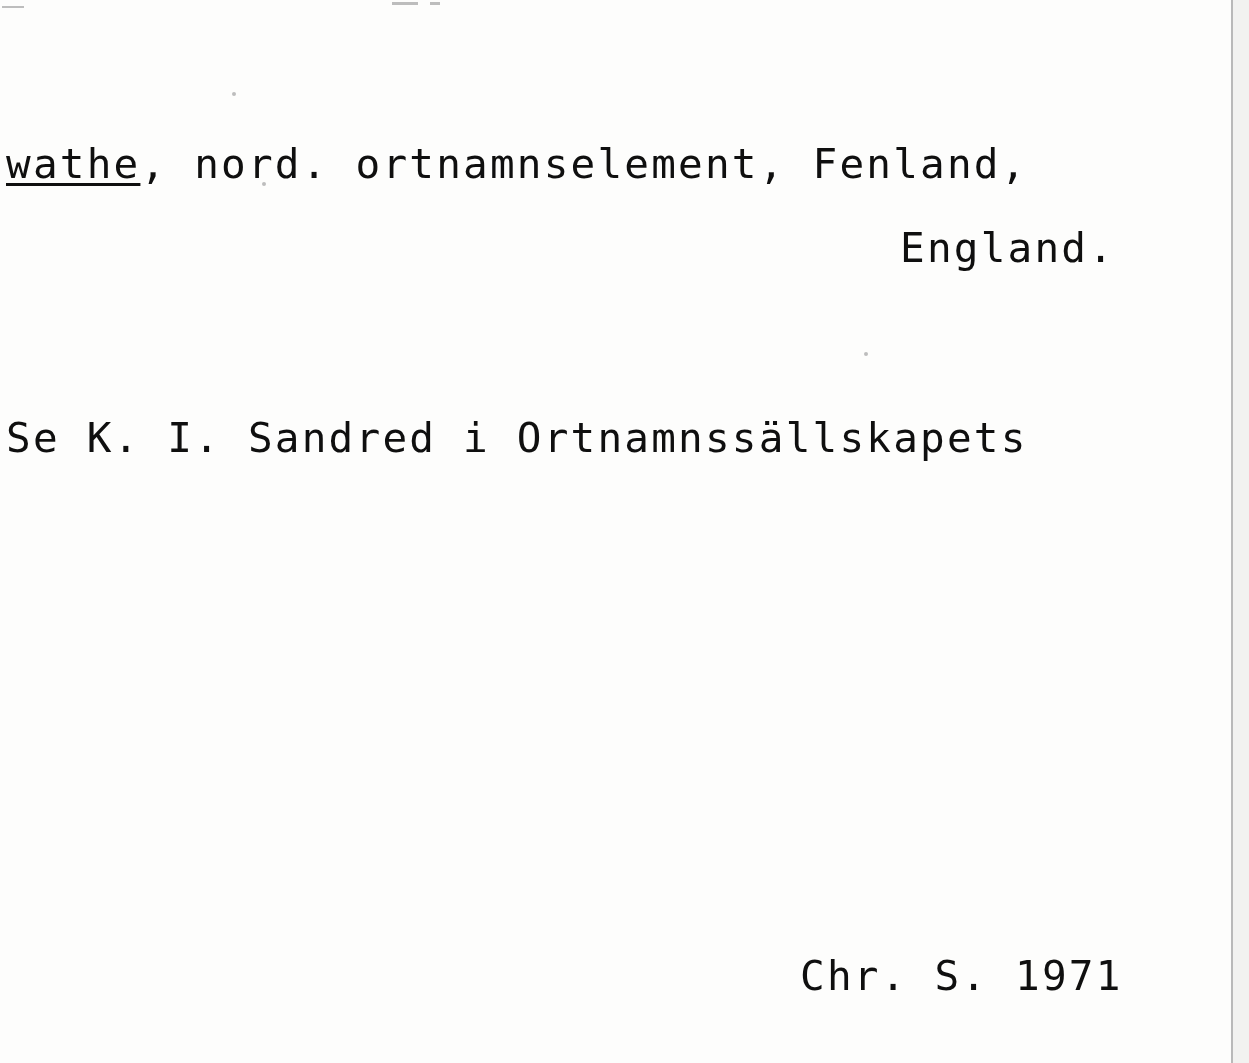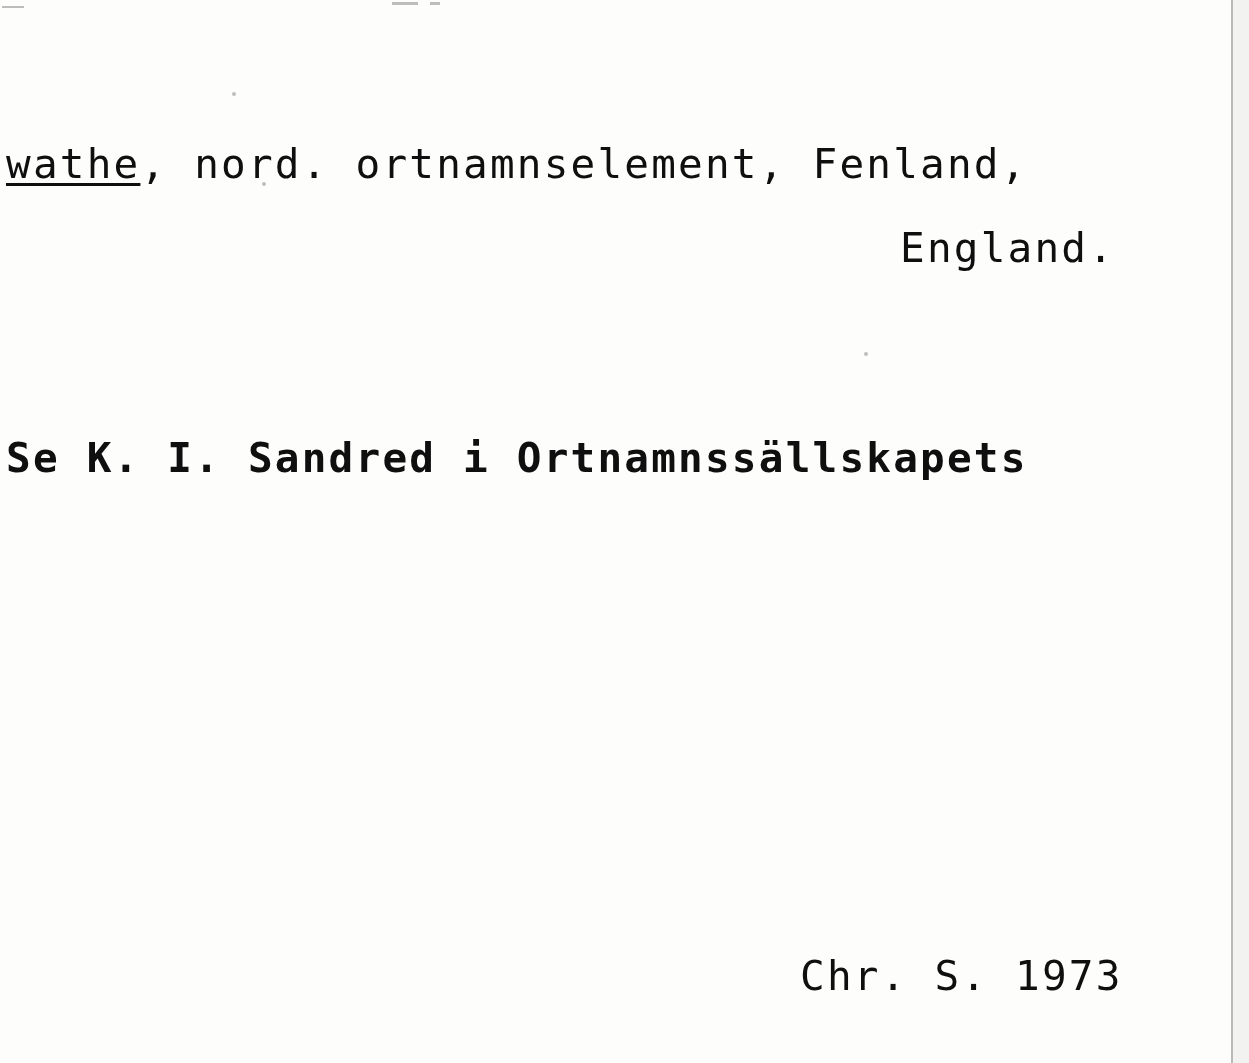--- a/index.html
+++ b/index.html
@@ -69,21 +69,21 @@
   #headword-line   { left: 6px;  top: 140px; }
   #headword-cont   { left: 900px; top: 215px; margin-top: 9px; }
 
   .underline-term {
     text-decoration: underline;
     text-decoration-thickness: 3px;
     text-underline-offset: 5px;
   }
 
   
-  #reference-line-1 { left: 6px;   top: 434px; font-weight: bold; }
+  #reference-line-1 { left: 6px;   top: 414px; }
   #reference-line-2 { left: 118px; top: 510px; }
 
   
   #signature { left: 800px; top: 952px; }
 
 </style>
 </head>
 <body>
 
 <div class="card">
@@ -98,15 +98,15 @@
   <div class="speck s5"></div>
   <div class="speck s6"></div>
 
   <div class="typed" id="headword-line"><span class="underline-term">wathe</span><span>, nord. ortnamnselement, Fenland,</span></div>
 
   <div class="typed" id="headword-cont">England.</div>
 
   <div class="typed" id="reference-line-1">Se K. I. Sandred i Ortnamnssällskapets</div>
 
 
-  <div class="typed" id="signature">Chr. S. 1973</div>
+  <div class="typed" id="signature">Chr. S. 1971</div>
 
 </div>
 
 </body></html>

